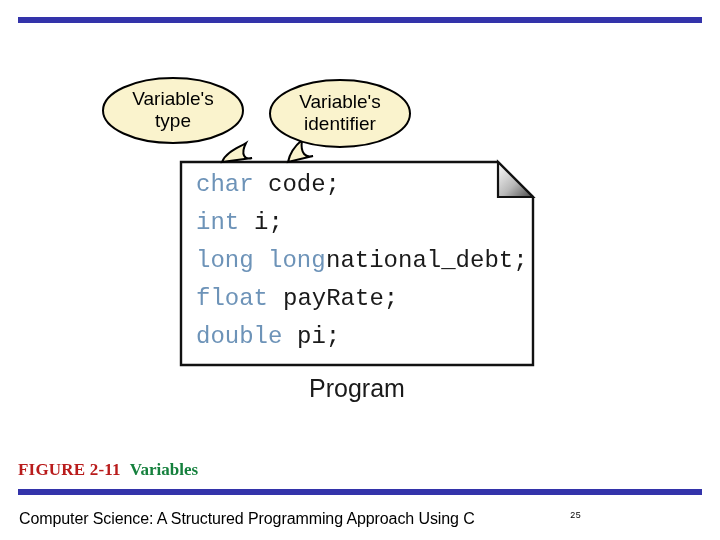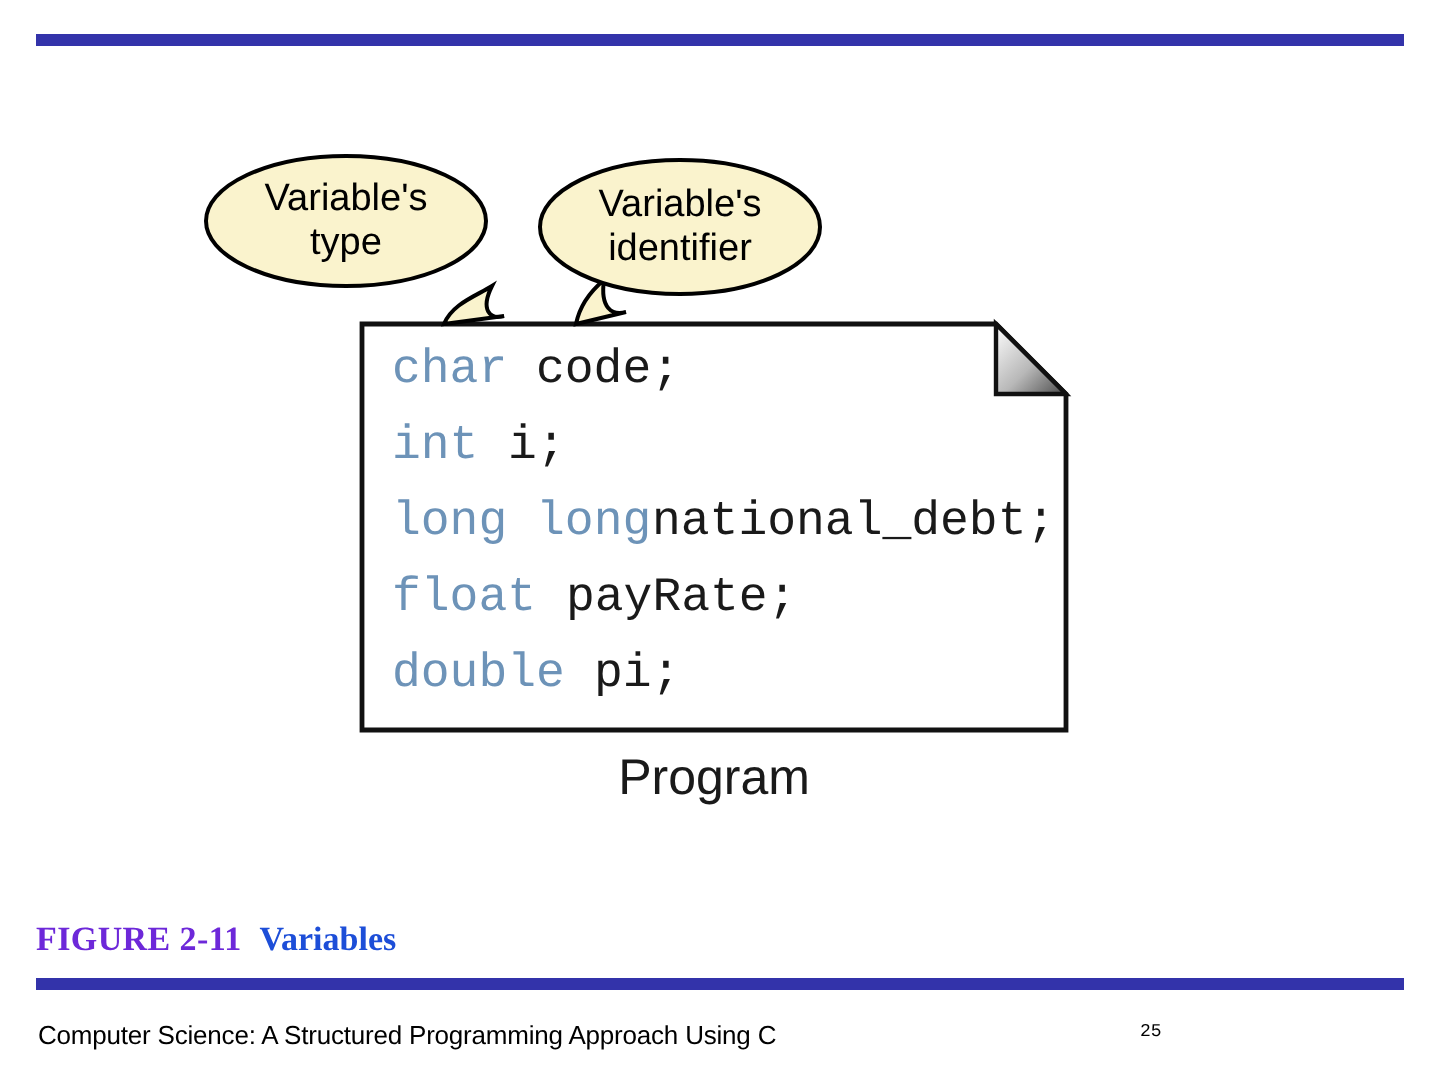--- a/index.html
+++ b/index.html
@@ -46,35 +46,35 @@
   #figure-caption {
     position: absolute;
     left: 18px;
     top: 460px;
     font-family: "Liberation Serif", serif;
     font-weight: bold;
     font-size: 17px;
     white-space: nowrap;
   }
   #figure-caption .fig-num {
-    color: #6d28d9;
+    color: #b91c1c;
     letter-spacing: 0.2px;
   }
   #figure-caption .fig-title {
-    color: #1d4ed8;
+    color: #15803d;
     margin-left: 9px;
   }
 
   
   #footer-book-title {
     position: absolute;
     left: 19px;
     top: 510px;
     font-family: "Liberation Sans", sans-serif;
-    font-size: 13px;
+    font-size: 16px;
     color: #000000;
     letter-spacing: -0.1px;
     white-space: nowrap;
   }
   #footer-page-number {
     position: absolute;
     left: 570px;
     top: 511px;
     font-family: Liberation Mono, monospace;
     font-size: 9px;

